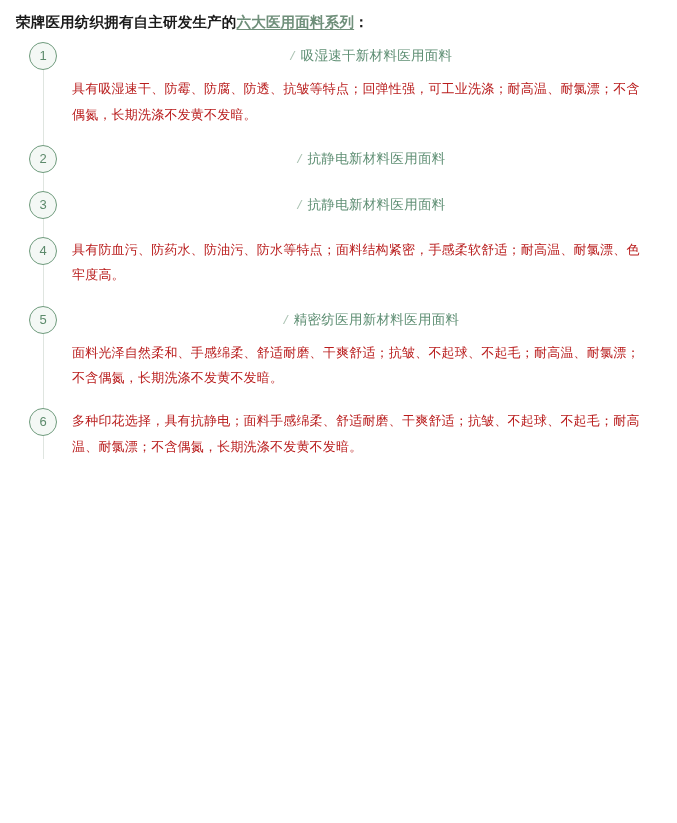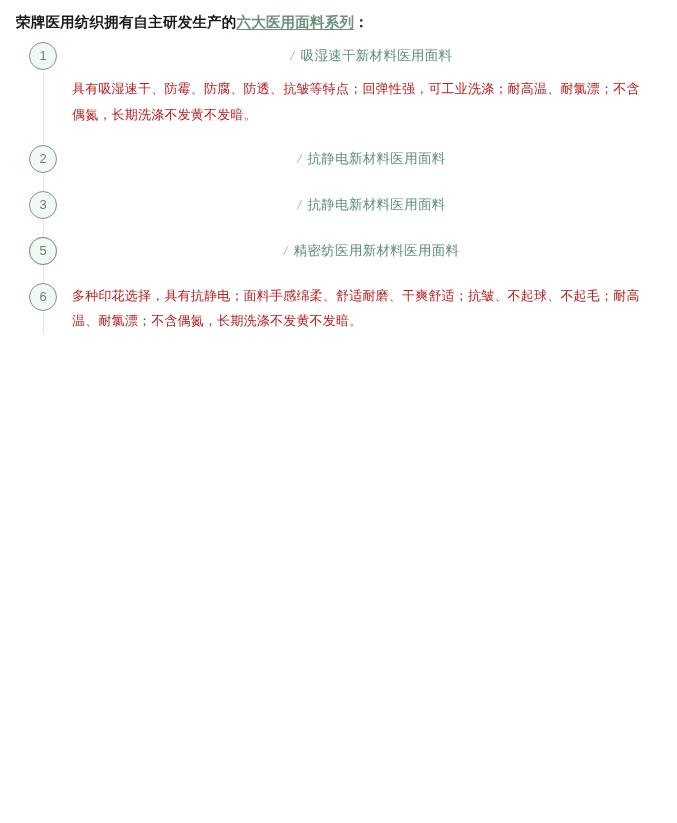--- a/index.html
+++ b/index.html
@@ -123,27 +123,29 @@
 
     <div class="item">
       <div class="badge">3</div>
       <div class="item-title">
         <span class="slash">/</span><span>抗静电新材料医用面料</span>
       </div>
     </div>
 
     <div class="item">
       <div class="badge">4</div>
+      <div class="item-body">具有防血污、防药水、防油污、防水等特点；面料结构紧密，手感柔软舒适；耐高温、耐氯漂、色牢度高。</div>
     </div>
 
     <div class="item">
       <div class="badge">5</div>
       <div class="item-title">
         <span class="slash">/</span><span>精密纺医用新材料医用面料</span>
       </div>
+      <div class="item-body">面料光泽自然柔和、手感绵柔、舒适耐磨、干爽舒适；抗皱、不起球、不起毛；耐高温、耐氯漂；不含偶氮，长期洗涤不发黄不发暗。</div>
     </div>
 
     <div class="item">
       <div class="badge">6</div>
       <div class="item-body">多种印花选择，具有抗静电；面料手感绵柔、舒适耐磨、干爽舒适；抗皱、不起球、不起毛；耐高温、耐氯漂；不含偶氮，长期洗涤不发黄不发暗。</div>
     </div>
 
   </div>
 </div>
 

